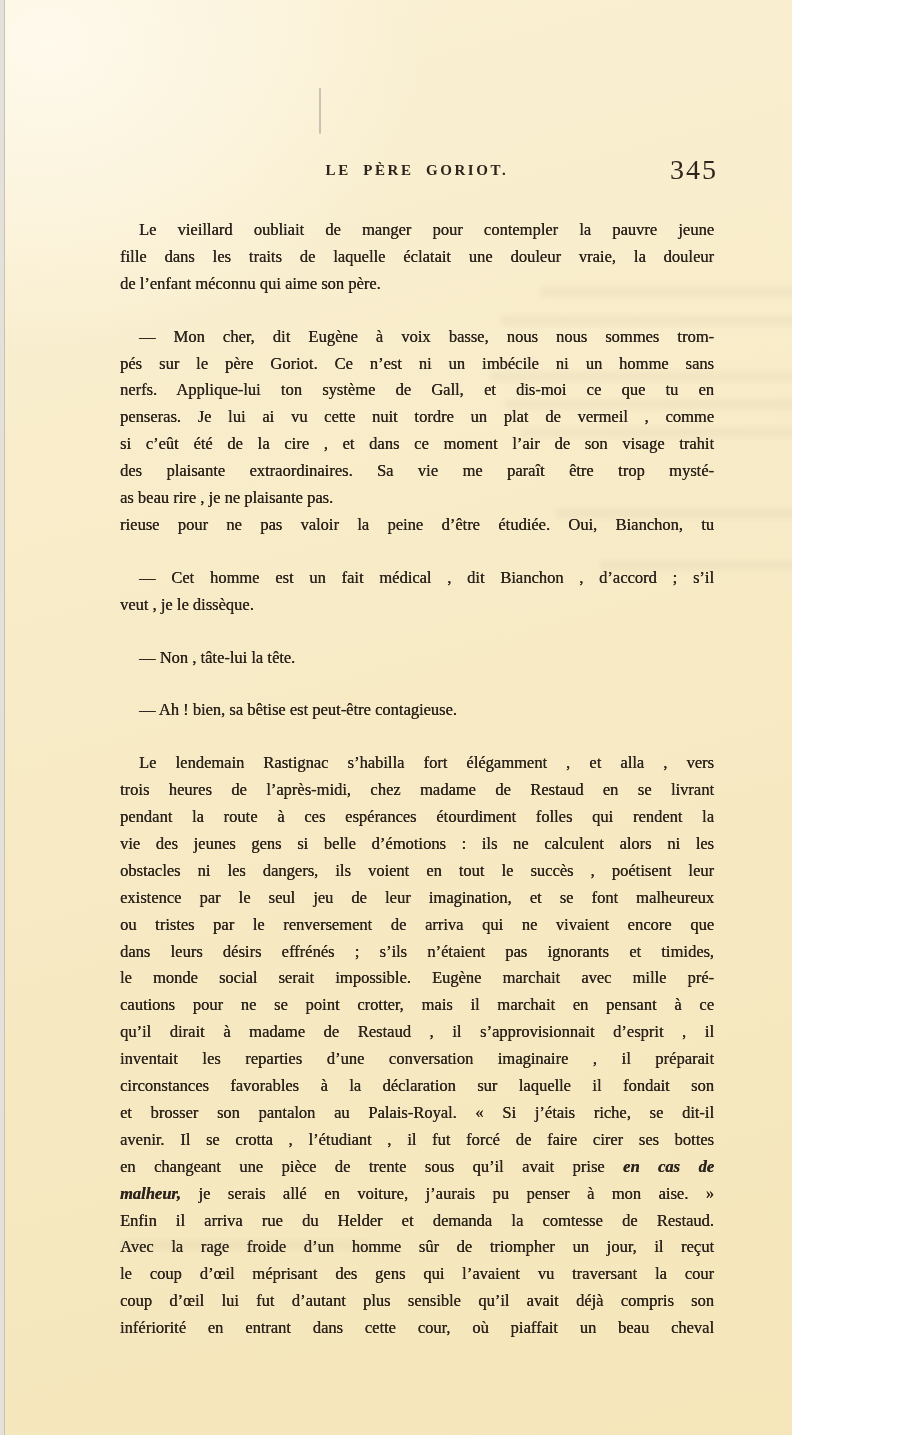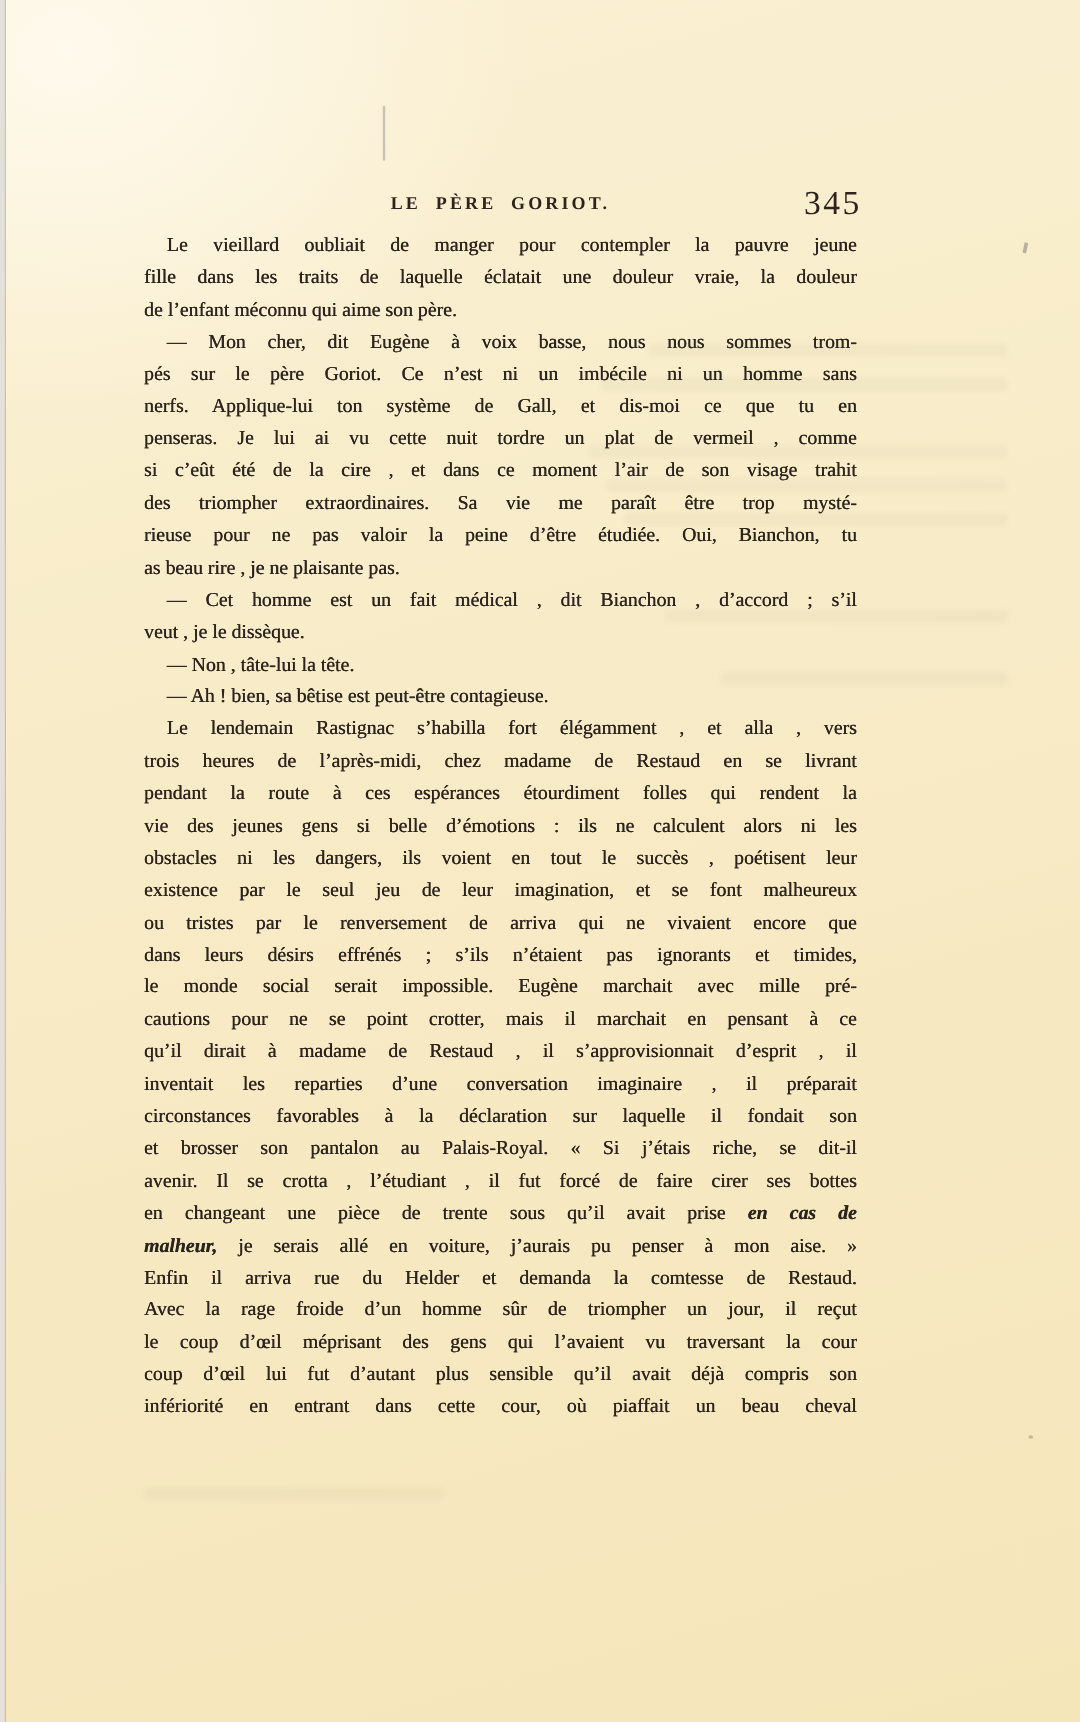--- a/index.html
+++ b/index.html
@@ -1,35 +1,35 @@
 <!DOCTYPE html>
 <html><head>
 <meta charset="utf-8">
 <style>
   html,body{margin:0;padding:0;}
   body{width:900px;height:1435px;font-family:"Liberation Serif","DejaVu Serif",serif;}
-  .scan{position:relative;width:900px;height:1435px;overflow:hidden;
+  .scan{position:relative;width:792px;height:1435px;overflow:hidden;
     background:
       radial-gradient(ellipse 620px 520px at 6% 3%, rgba(255,251,240,.85), rgba(255,251,240,0) 62%),
       linear-gradient(165deg,#faf0d4 0%,#f8ecc9 35%,#f6e8c0 70%,#f5e6ba 100%);
   }
   
   .edge-strip{position:absolute;left:0;top:0;width:4px;height:1435px;
     background:#e4e1da;border-right:1px solid #c6c2b7;}
   
   .page-inner{position:absolute;inset:0;color:#2d251d;}
   .header{position:absolute;top:157px;left:120px;width:594px;height:26px;}
   .running-title{position:absolute;left:50%;transform:translateX(-50%);top:5px;
     font-size:15px;font-weight:bold;letter-spacing:2.6px;word-spacing:6px;white-space:nowrap;}
   .page-number{position:absolute;right:-4px;top:-3px;font-size:28px;letter-spacing:2px;}
   .text-block{position:absolute;top:191px;left:120px;width:594px;}
   .line{height:26.9px;line-height:26.9px;font-size:16.5px;white-space:normal;
     text-shadow:0.25px 0 0 currentColor;}
   .line.j{text-align:justify;text-align-last:justify;text-justify:inter-word;}
-  .line.ind{text-indent:19px;}
+  .line.ind{text-indent:19px;margin-top:26px;}
   .it{font-style:italic;font-weight:bold;}
   
   .smudge{position:absolute;background:#8d8264;opacity:.06;filter:blur(2px);border-radius:4px;}
   
   .artifact-vline{position:absolute;left:319px;top:88px;width:2px;height:46px;
     background:rgba(110,110,118,.35);border-radius:1px;}
   .artifact-dash{position:absolute;left:853px;top:202px;width:3px;height:9px;
     background:rgba(90,85,80,.4);transform:rotate(12deg);border-radius:1px;}
   .artifact-speck{position:absolute;left:857px;top:1196px;width:4px;height:3px;
     background:rgba(140,90,90,.35);border-radius:50%;}
@@ -47,23 +47,23 @@
 
     <div class="text-block">
         <div class="line j ind"><span>Le vieillard oubliait de manger pour contempler la pauvre jeune</span></div>
         <div class="line j"><span>fille dans les traits de laquelle éclatait une douleur vraie, la douleur</span></div>
         <div class="line"><span>de l’enfant méconnu qui aime son père.</span></div>
         <div class="line j ind"><span>— Mon cher, dit Eugène à voix basse, nous nous sommes trom-</span></div>
         <div class="line j"><span>pés sur le père Goriot. Ce n’est ni un imbécile ni un homme sans</span></div>
         <div class="line j"><span>nerfs. Applique-lui ton système de Gall, et dis-moi ce que tu en</span></div>
         <div class="line j"><span>penseras. Je lui ai vu cette nuit tordre un plat de vermeil , comme</span></div>
         <div class="line j"><span>si c’eût été de la cire , et dans ce moment l’air de son visage trahit</span></div>
-        <div class="line j"><span>des triompher extraordinaires. Sa vie me paraît être trop mysté-</span></div>
+        <div class="line j"><span>des plaisante extraordinaires. Sa vie me paraît être trop mysté-</span></div>
+        <div class="line"><span>as beau rire , je ne plaisante pas.</span></div>
         <div class="line j"><span>rieuse pour ne pas valoir la peine d’être étudiée. Oui, Bianchon, tu</span></div>
-        <div class="line"><span>as beau rire , je ne plaisante pas.</span></div>
         <div class="line j ind"><span>— Cet homme est un fait médical , dit Bianchon , d’accord ; s’il</span></div>
         <div class="line"><span>veut , je le dissèque.</span></div>
         <div class="line ind"><span>— Non , tâte-lui la tête.</span></div>
         <div class="line ind"><span>— Ah ! bien, sa bêtise est peut-être contagieuse.</span></div>
         <div class="line j ind"><span>Le lendemain Rastignac s’habilla fort élégamment , et alla , vers</span></div>
         <div class="line j"><span>trois heures de l’après-midi, chez madame de Restaud en se livrant</span></div>
         <div class="line j"><span>pendant la route à ces espérances étourdiment folles qui rendent la</span></div>
         <div class="line j"><span>vie des jeunes gens si belle d’émotions : ils ne calculent alors ni les</span></div>
         <div class="line j"><span>obstacles ni les dangers, ils voient en tout le succès , poétisent leur</span></div>
         <div class="line j"><span>existence par le seul jeu de leur imagination, et se font malheureux</span></div>

